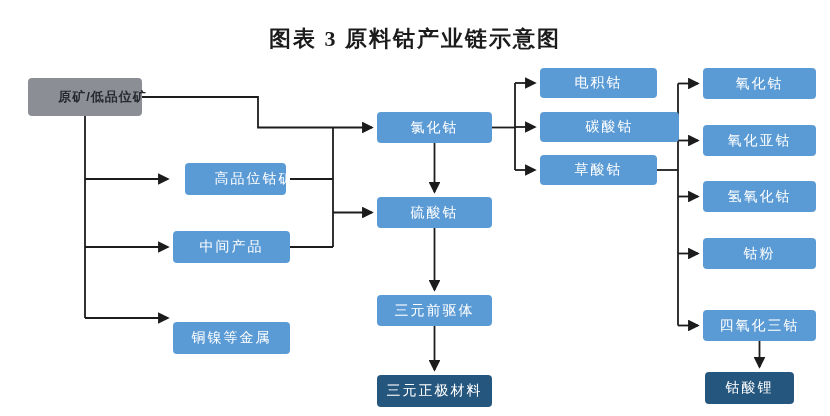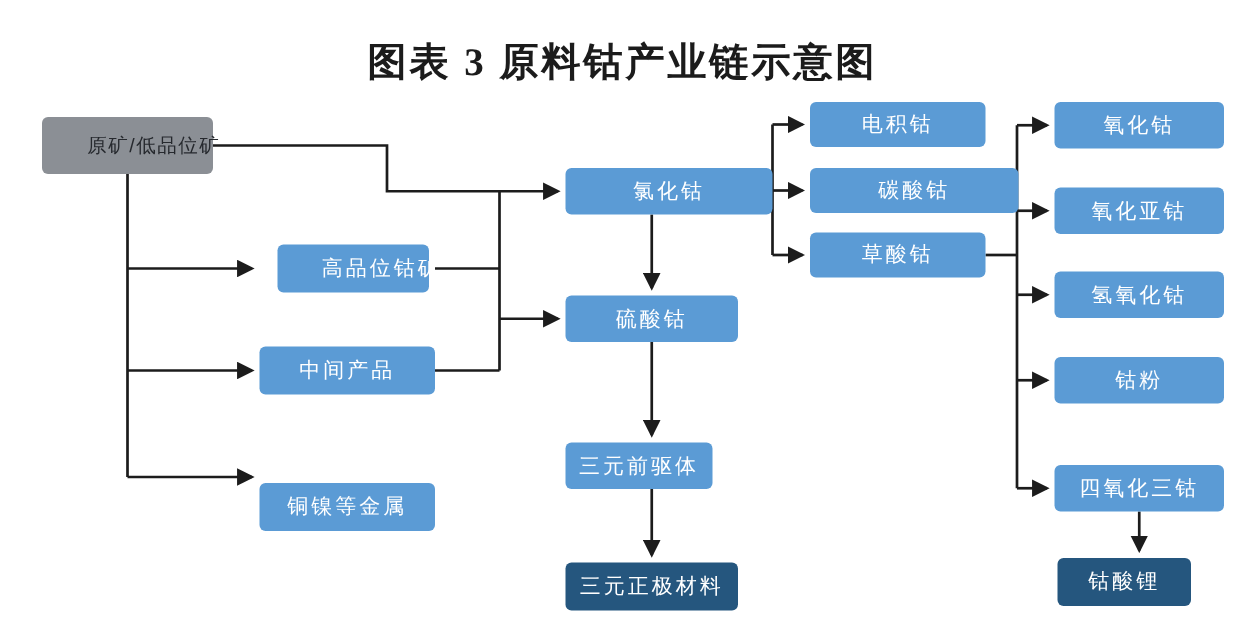--- a/index.html
+++ b/index.html
@@ -9,31 +9,31 @@
     --line:#1c1c1c;
   }
   html,body{margin:0;padding:0;background:#ffffff;}
   .stage{
     position:relative;width:830px;height:416px;background:#ffffff;
     font-family:"Liberation Sans","DejaVu Sans",sans-serif;
     overflow:hidden;
   }
   .title{
     position:absolute;top:24px;left:0;width:830px;text-align:center;
-    font-size:26px;font-weight:700;color:#1b1b1b;letter-spacing:2px;
+    font-size:22px;font-weight:700;color:#1b1b1b;letter-spacing:2px;
     font-family:"Liberation Serif","DejaVu Serif",serif;
   }
   .node{
     position:absolute;display:flex;align-items:center;justify-content:center;
     color:#ffffff;font-size:14px;letter-spacing:2px;border-radius:4px;
     box-sizing:border-box;white-space:nowrap;text-align:right;
   }
   .blue{background:var(--box-blue);}
   .dark{background:var(--box-dark);}
-  .gray{background:var(--box-gray);color:#26292e;font-weight:400;font-size:13px;letter-spacing:1px;padding-left:35px;}
+  .gray{background:var(--box-gray);color:#26292e;font-weight:700;font-size:13px;letter-spacing:1px;padding-left:35px;}
   svg.connectors{position:absolute;left:0;top:0;pointer-events:none;}
 </style>
 </head>
 <body>
 
 <div class="stage">
 
   <div class="title">图表 3 原料钴产业链示意图</div>
 
   <svg class="connectors" width="830" height="416" viewBox="0 0 830 416">
@@ -80,25 +80,25 @@
   </svg>
 
   <div class="node gray" style="left:28px;top:78px;width:114px;height:38px;">原矿/低品位矿</div>
 
   <div class="node blue" style="left:185px;top:163px;width:101px;height:32px;padding-left:38px;">高品位钴矿</div>
 
   <div class="node blue" style="left:173px;top:231px;width:117px;height:32px;">中间产品</div>
 
   <div class="node blue" style="left:173px;top:302px;width:117px;height:32px;margin-top:20px;">铜镍等金属</div>
 
-  <div class="node blue" style="left:377px;top:112px;width:138px;height:31px;">氯化钴</div>
+  <div class="node blue" style="left:377px;top:112px;width:115px;height:31px;">氯化钴</div>
 
   <div class="node blue" style="left:377px;top:197px;width:115px;height:31px;">硫酸钴</div>
 
-  <div class="node blue" style="left:377px;top:295px;width:98px;height:31px;">三元前驱体</div>
+  <div class="node blue" style="left:377px;top:295px;width:115px;height:31px;">三元前驱体</div>
 
   <div class="node dark" style="left:377px;top:375px;width:115px;height:32px;">三元正极材料</div>
 
   <div class="node blue" style="left:540px;top:68px;width:117px;height:30px;">电积钴</div>
 
   <div class="node blue" style="left:540px;top:112px;width:139px;height:30px;">碳酸钴</div>
 
   <div class="node blue" style="left:540px;top:155px;width:117px;height:30px;">草酸钴</div>
 
   <div class="node blue" style="left:703px;top:68px;width:113px;height:31px;">氧化钴</div>

